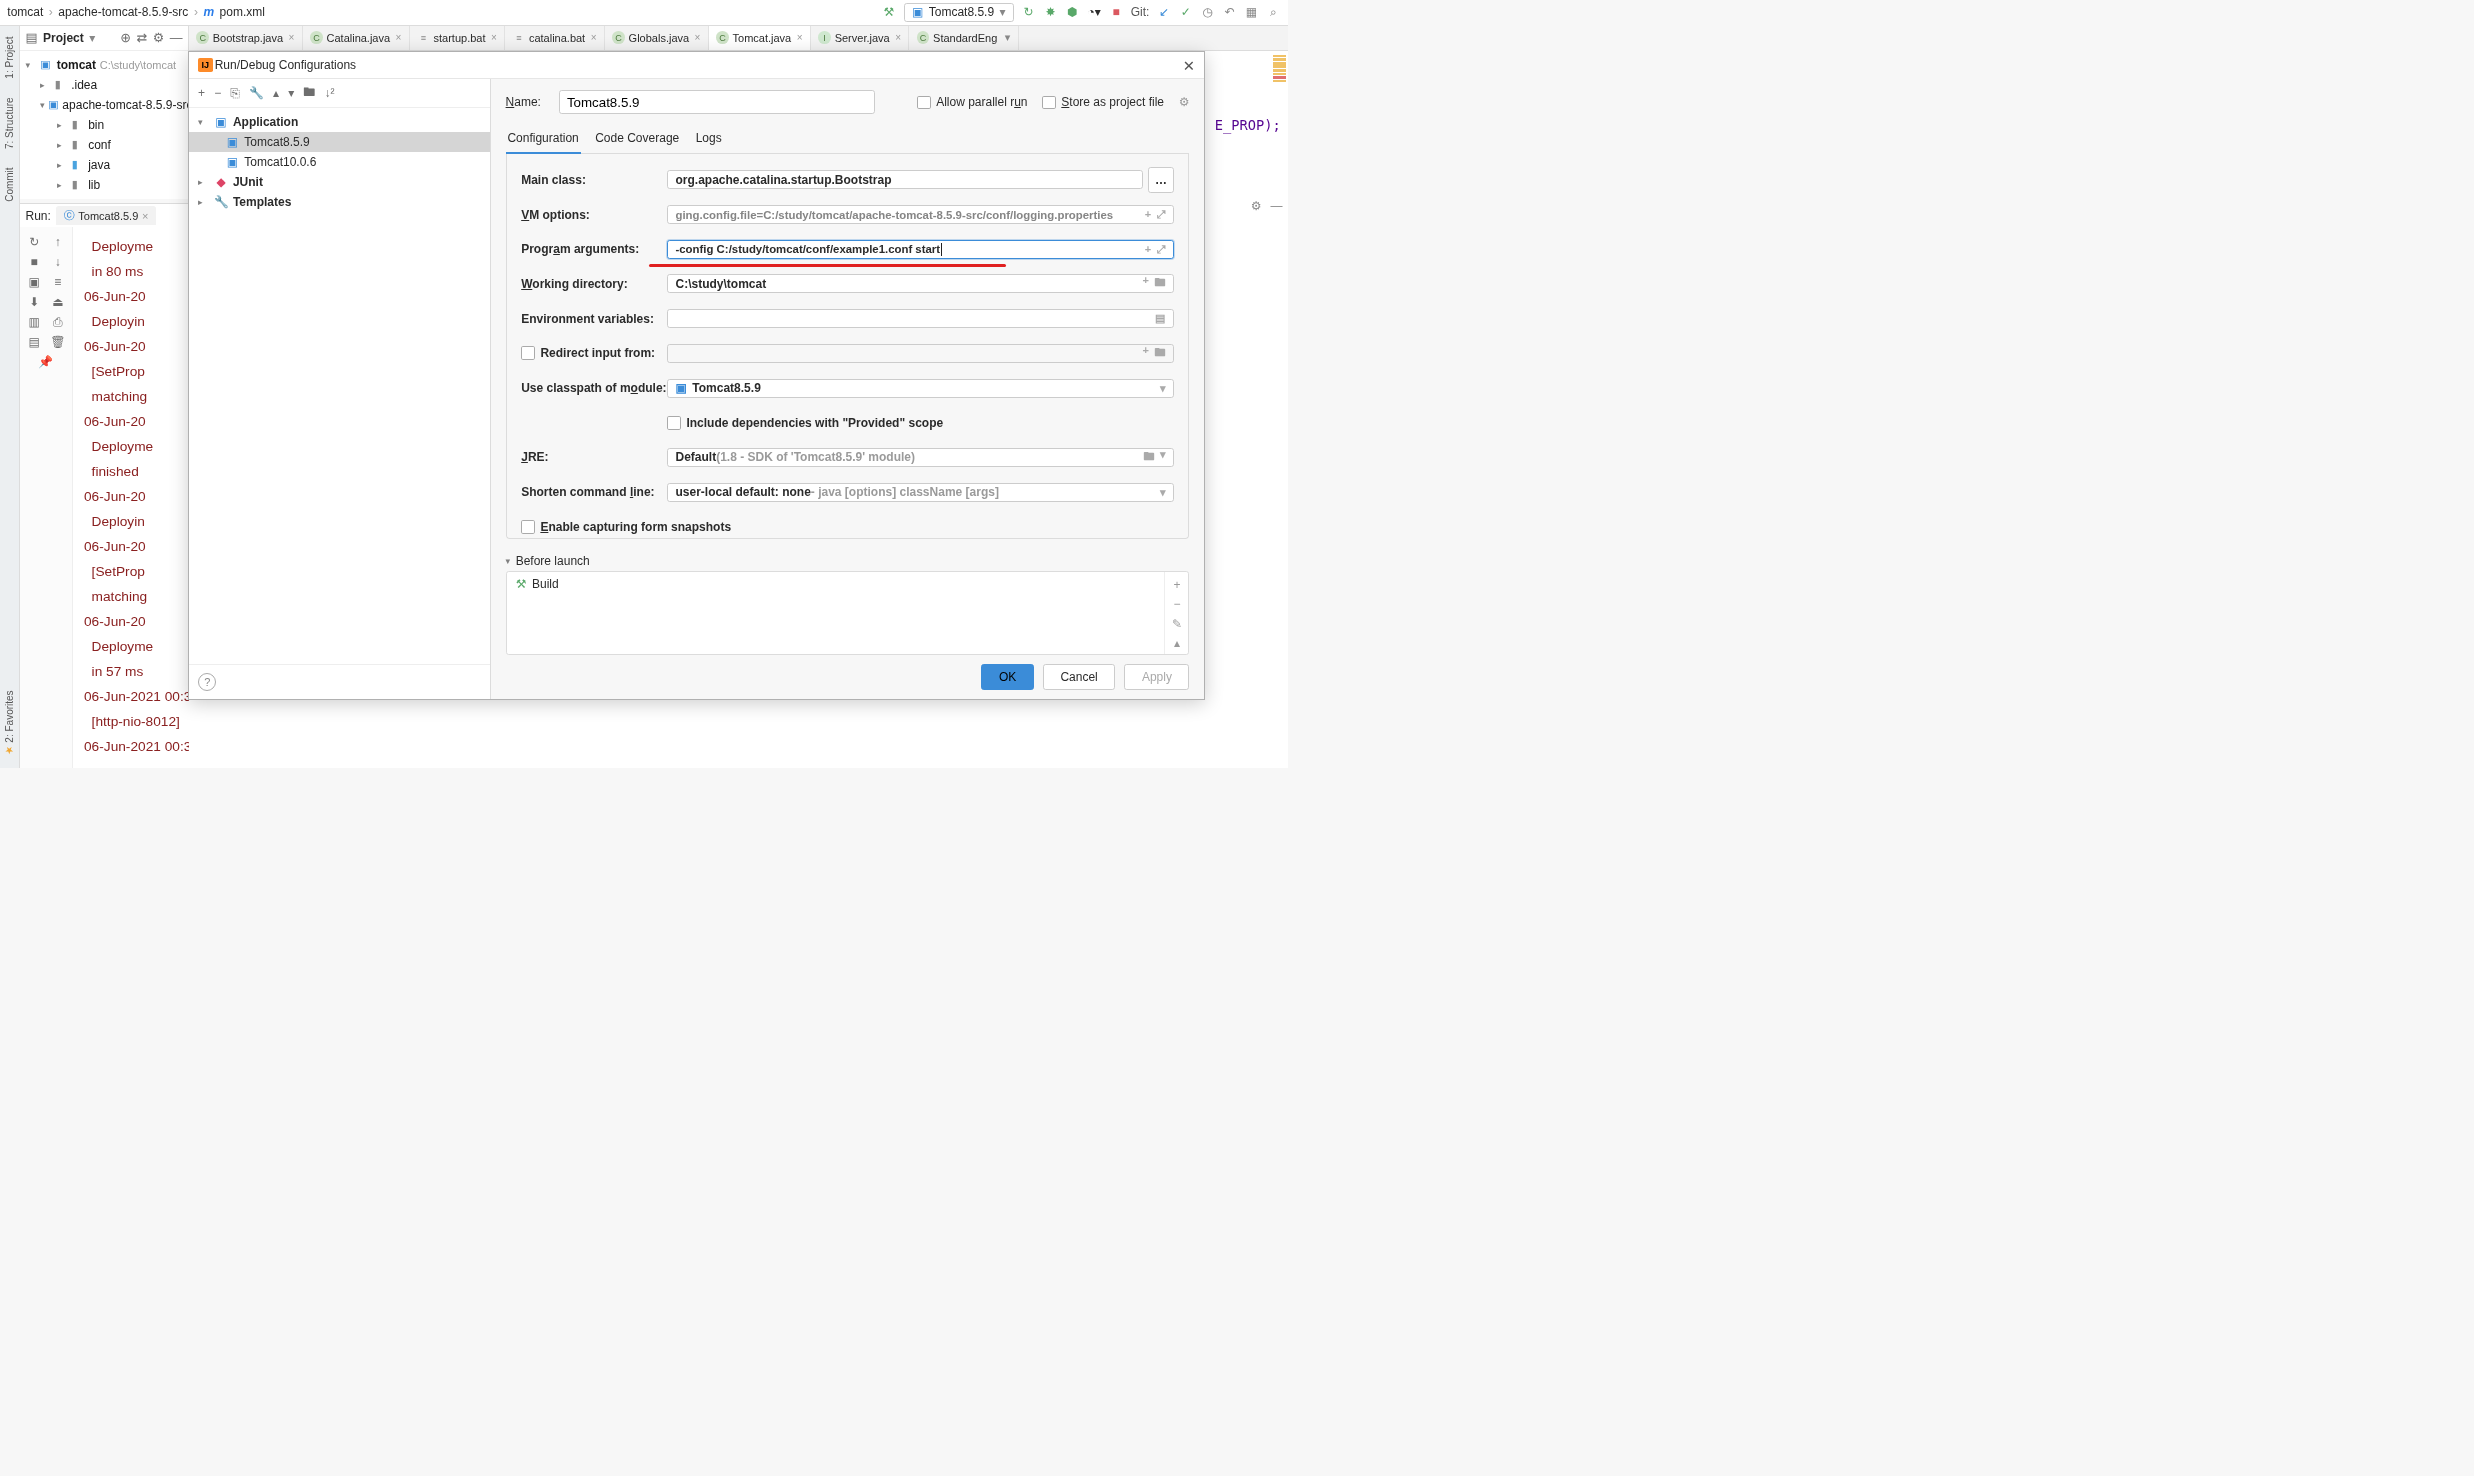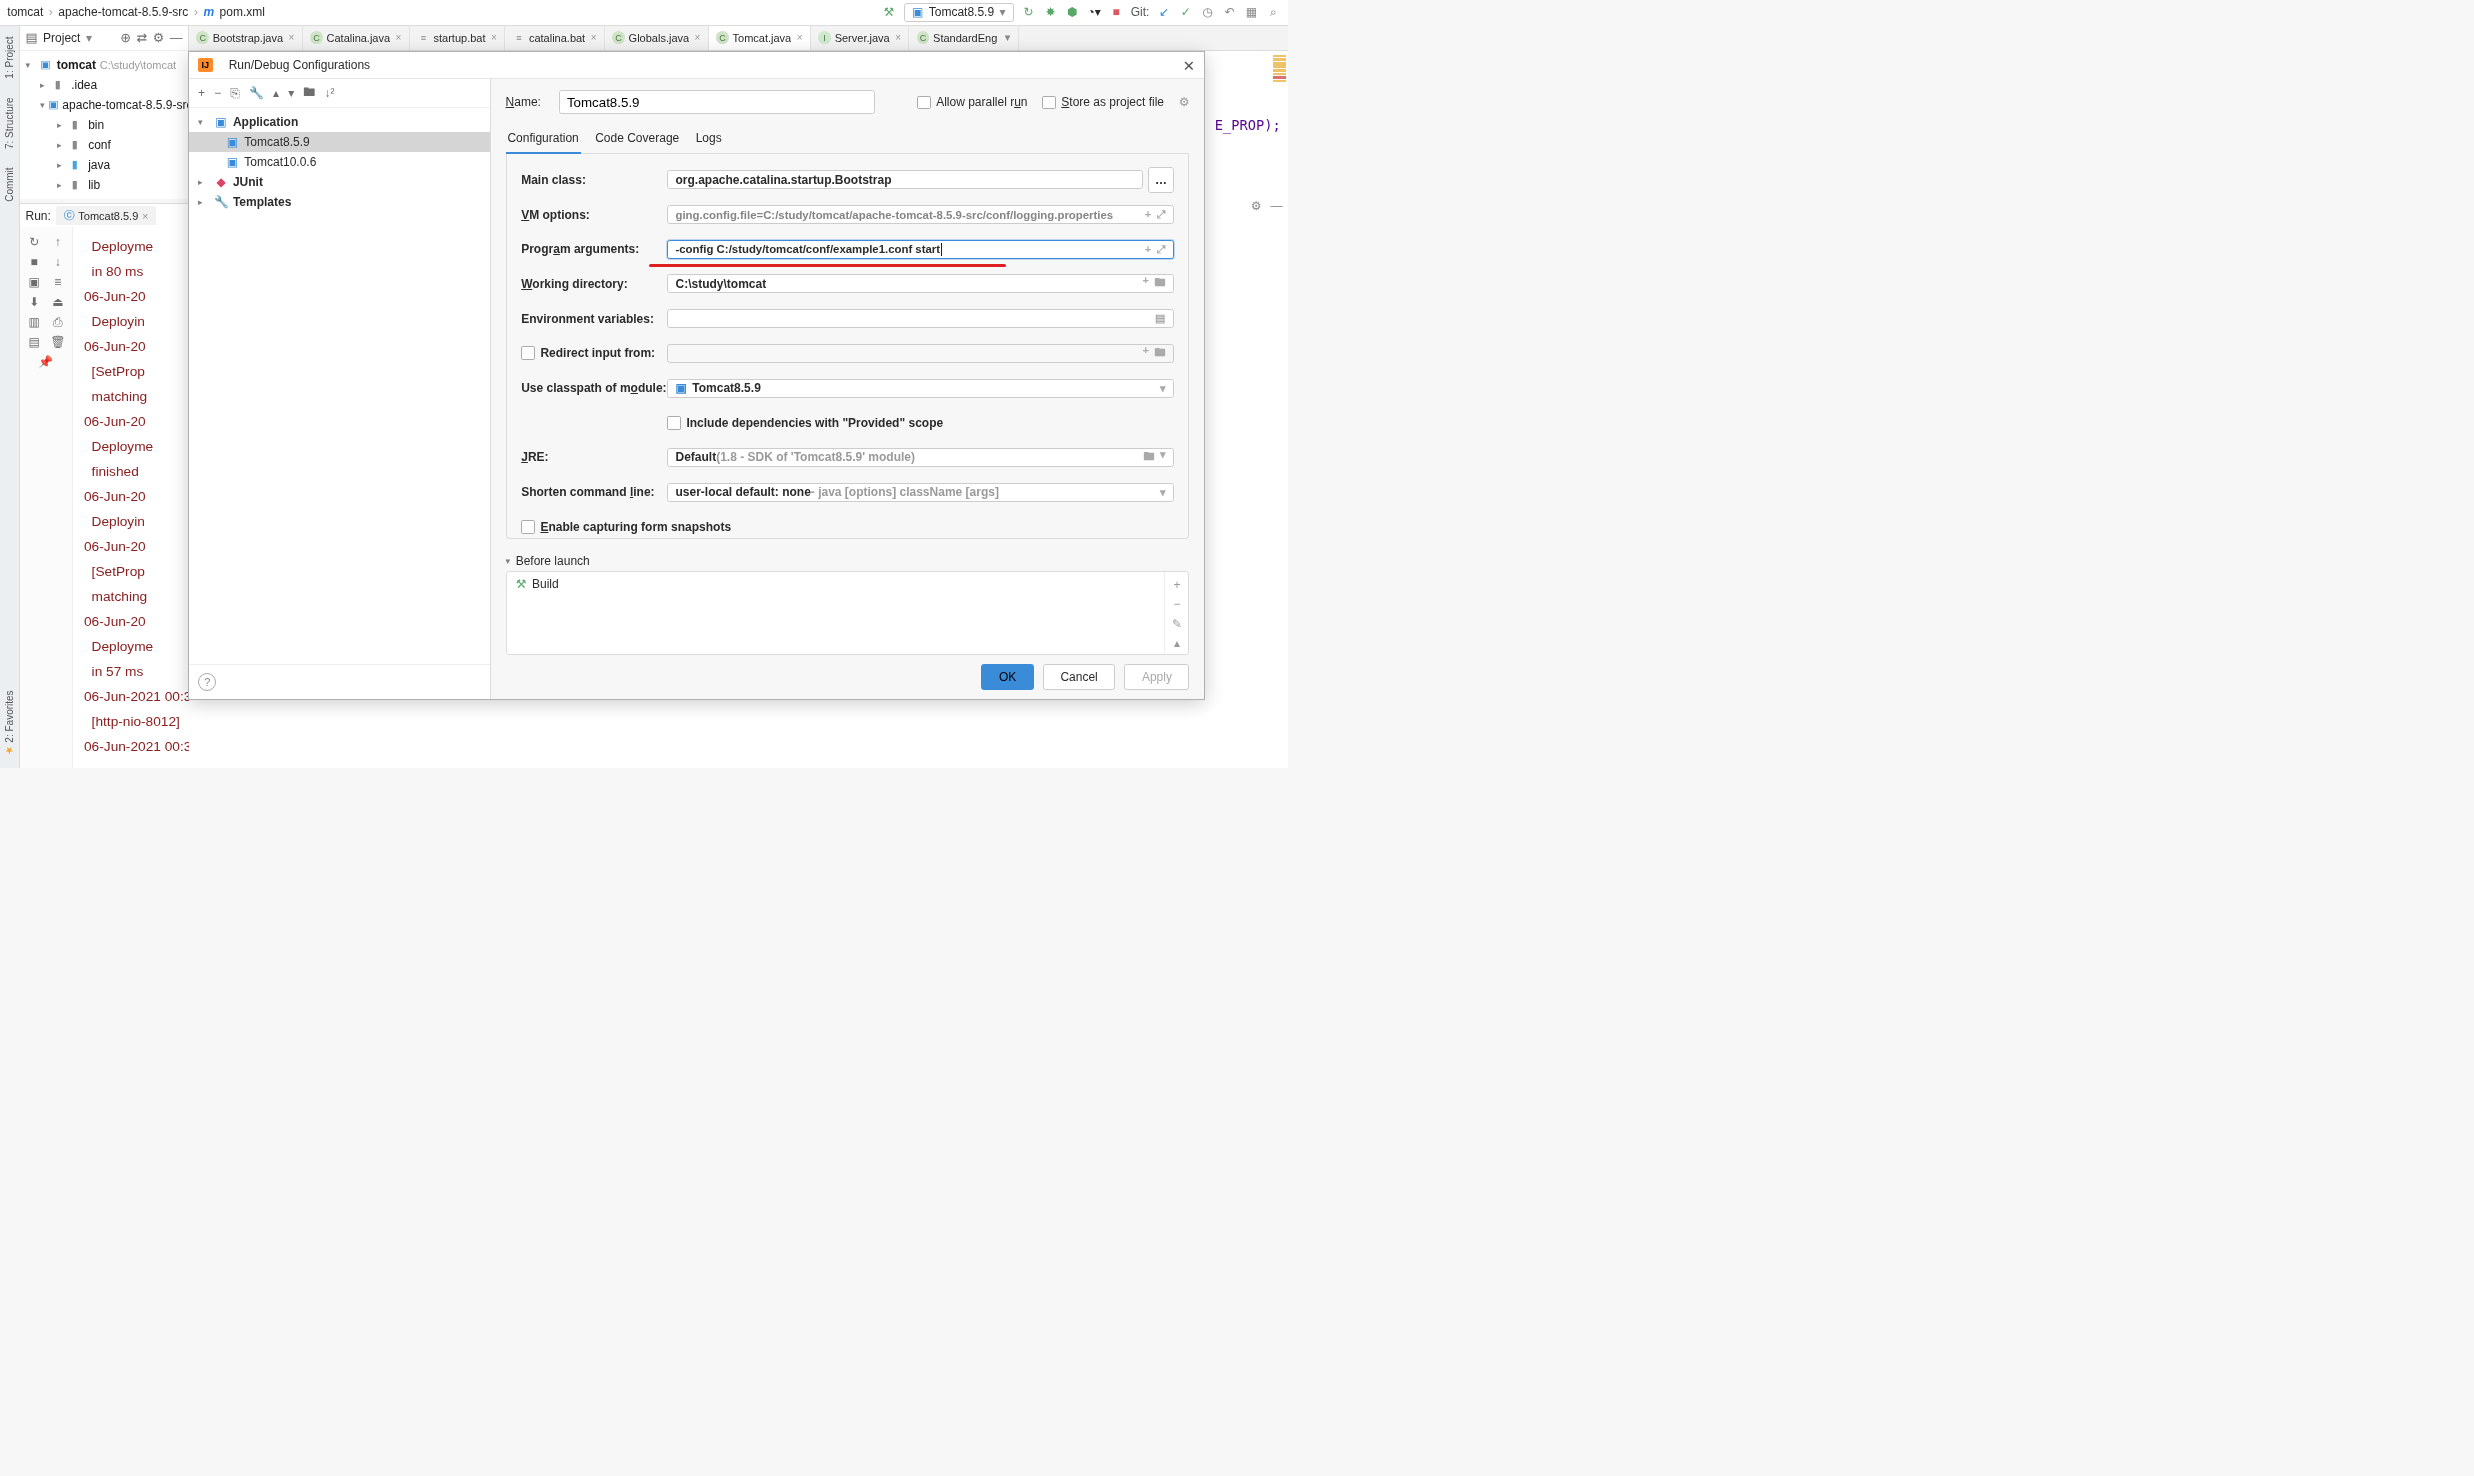--- a/index.html
+++ b/index.html
@@ -17,21 +17,21 @@
 .blue { color: #3b8cd8; }
 
 
 .side-tabs { position: absolute; left: 0; top: 25.6px; bottom: 0; width: 20px; background: #eceff1; border-right: 0.9px solid #dcdcdc; display: flex; flex-direction: column; align-items: center; padding-top: 7.3px; gap: 11px; }
 .side-tab { writing-mode: vertical-rl; transform: rotate(180deg); font-size: 10px; color: #555; padding: 3.7px 1.8px; }
 .side-tab.bottom { margin-top: auto; margin-bottom: 7.3px; }
 
 
 .project-panel { position: absolute; left: 20px; top: 25.6px; width: 169px; background: #fff; border-right: 0.9px solid #dcdcdc; }
 .proj-header { display: flex; align-items: center; height: 25.6px; padding: 0 5.5px; border-bottom: 0.9px solid #eee; gap: 5.5px; }
-.proj-header .title { font-weight: 400; }
+.proj-header .title { font-weight: 700; }
 .proj-header .spacer { flex: 1; }
 .proj-header .hicon { color: #6e6e6e; font-size: 12.8px; }
 .tree { padding: 3.7px 0; font-size: 12px; }
 .tree-row { display: flex; align-items: center; height: 20px; padding-left: 5.5px; gap: 3.7px; white-space: nowrap; overflow: hidden; }
 .tree-row .arrow { width: 11px; color: #808080; font-size: 9.1px; }
 .tree-row .ficon { width: 12.8px; font-size: 11px; color: #8a8a8a; }
 .tree-row .fname { color: #1a1a1a; }
 .tree-row .fpath { color: #9a9a9a; font-size: 11px; }
 .tree-row.bold .fname { font-weight: bold; }
 
@@ -59,21 +59,21 @@
 
 .editor-area { position: absolute; left: 189px; top: 51px; right: 0; bottom: 0; background: #fff; }
 .editor-snippet { position: absolute; right: 7.3px; top: 66px; font-family: "Consolas", monospace; color: #560691; font-size: 13.7px; }
 .editor-gutter-top { position: absolute; right: 1.8px; top: 3.7px; width: 12.8px; display: flex; flex-direction: column; gap: 0.9px; }
 .eg-bar { height: 2.7px; background: #f0c267; }
 .eg-bar.red { background: #e07070; }
 .editor-toolbar { position: absolute; right: 5.5px; top: 148px; display: flex; gap: 9.1px; color: #8a8a8a; }
 
 
 .dialog { position: absolute; left: 188px; top: 51px; width: 1017px; height: 649px; background: #f7f7f7; border: 0.9px solid #b0b0b0; box-shadow: 0 3.7px 18.3px rgba(0,0,0,0.2); display: flex; flex-direction: column; }
-.dlg-title { display: flex; align-items: center; height: 27.4px; padding: 0 9.1px; gap: 16px; background: #fff; border-bottom: 0.9px solid #e6e6e6; }
+.dlg-title { display: flex; align-items: center; height: 27.4px; padding: 0 9.1px; gap: 2px; background: #fff; border-bottom: 0.9px solid #e6e6e6; }
 .dlg-title .ij-icon { width: 14.6px; height: 14.6px; background: #fd8b2a; border-radius: 1.8px; display: inline-flex; align-items: center; justify-content: center; color: #000; font-size: 9.1px; font-weight: bold; }
 .dlg-close { margin-left: auto; color: #555; font-size: 14.6px; }
 .dlg-body { flex: 1; display: flex; overflow: hidden; }
 .dlg-left { width: 302px; border-right: 0.9px solid #dcdcdc; display: flex; flex-direction: column; background: #fff; }
 .dlg-tb { display: flex; align-items: center; height: 29px; padding: 0 9.1px; gap: 9.1px; color: #6e6e6e; border-bottom: 0.9px solid #eee; }
 .dlg-tree { flex: 1; padding: 3.7px 0; }
 .dlg-tree-row { display: flex; align-items: center; height: 20px; padding-left: 9.1px; gap: 5.5px; }
 .dlg-tree-row.sel { background: #d5d5d5; }
 .dlg-tree-row .arrow { width: 11px; color: #808080; font-size: 9.1px; }
 .dlg-tree-row .ricon { width: 12.8px; text-align: center; }

